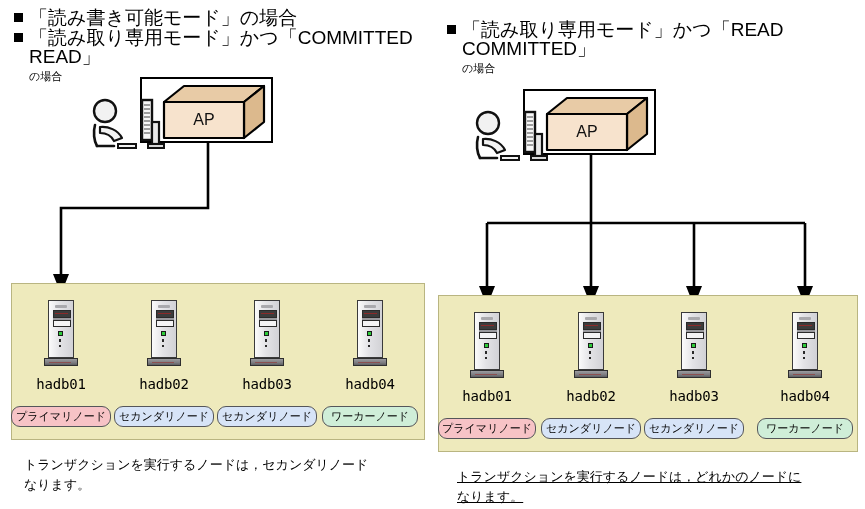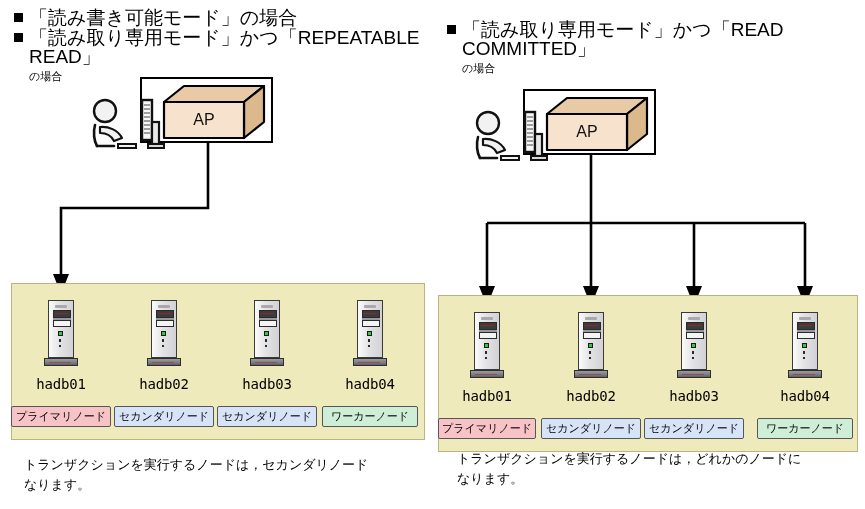--- a/index.html
+++ b/index.html
@@ -164,21 +164,21 @@
     font-family: "DejaVu Sans Mono", monospace;
     letter-spacing: -0.2px;
     white-space: nowrap;
   }
   .node-pill {
     position: absolute;
     height: 21px;
     line-height: 19px;
     text-align: center;
     border: 1.4px solid #55565a;
-    border-radius: 2px;
+    border-radius: 9px;
     box-sizing: border-box;
     font-size: 11px;
     white-space: nowrap;
     overflow: hidden;
   }
 
   
   .caption {
     position: absolute;
     font-size: 13px;
@@ -194,21 +194,21 @@
 
 <div class="panel" id="panel-left">
 
   <div class="header-block">
     <div class="bullet-row">
       <span class="bullet-sq"></span>
       <span class="bullet-text">「読み書き可能モード」の場合</span>
     </div>
     <div class="bullet-row">
       <span class="bullet-sq"></span>
-      <span class="bullet-text">「読み取り専用モード」かつ「REPEATABLE READ」</span>
+      <span class="bullet-text">「読み取り専用モード」かつ「COMMITTED READ」</span>
     </div>
     <div class="cont-line">の場合</div>
   </div>
 
   <div class="ap-frame" style="left:140px; top:77px; width:133px; height:66px;"></div>
 
   <svg class="ap-svg" style="left:162px; top:84px;" width="104" height="58" viewBox="0 0 104 58">
     <polygon points="2,18 22,2 102,2 82,18" fill="#e8cba6" stroke="#000" stroke-width="2.2" stroke-linejoin="round"></polygon>
     <polygon points="82,18 102,2 102,38 82,54" fill="#dcb98d" stroke="#000" stroke-width="2.2" stroke-linejoin="round"></polygon>
     <rect x="2" y="18" width="80" height="36" fill="#f7e3cd" stroke="#000" stroke-width="2.2" stroke-linejoin="round"></rect>
@@ -419,15 +419,15 @@
       <div class="srv-bay"></div>
       <div class="srv-led"></div>
       <div class="srv-dot d1"></div>
       <div class="srv-dot d2"></div>
     </div>
     <div class="srv-base"></div>
   </div>
   <div class="node-name" style="left:332px; top:376px; width:80px;">hadb04</div>
   <div class="node-pill" style="left:324px; top:406px; width:96px; background:#cfeed8;">ワーカーノード</div>
 
-  <div class="caption" style="left:24px; top:437px; width:400px;">トランザクションを実行するノードは，どれかのノードに
+  <div class="caption" style="left:24px; top:455px; width:400px;text-decoration:underline;">トランザクションを実行するノードは，どれかのノードに
 なります。</div>
 </div>
 
 </body></html>

